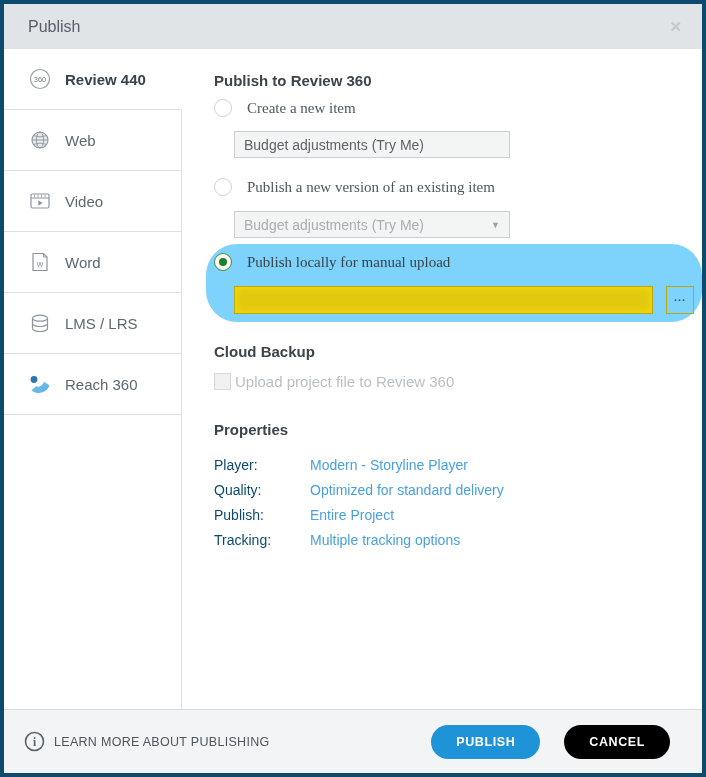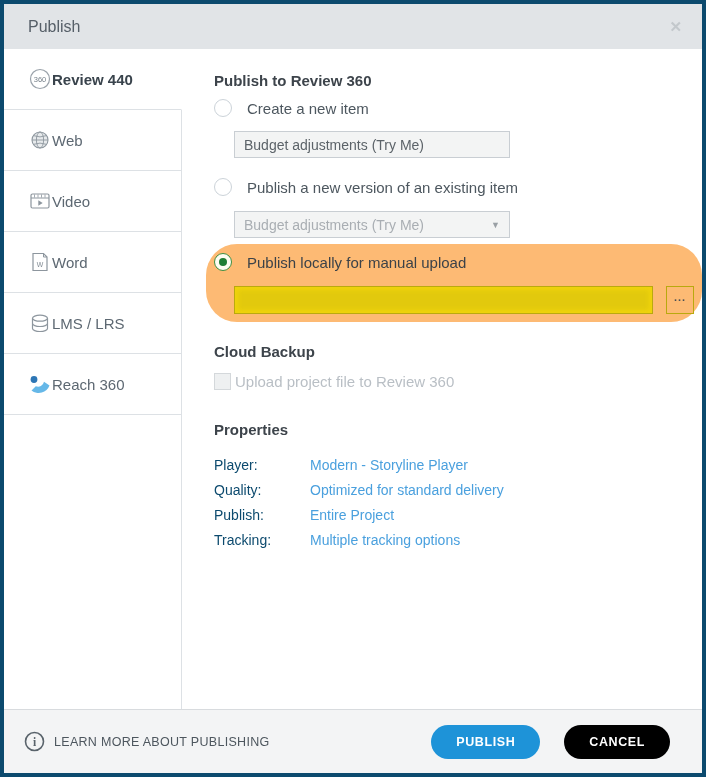--- a/index.html
+++ b/index.html
@@ -8,45 +8,45 @@
     width: 706px; height: 777px; border: 4px solid #0c4a6e;
     background: #fff; display: flex; flex-direction: column;
   }
   
   .titlebar { height: 45px; flex: none; background: #e1e4e7; display: flex; align-items: center; padding: 0 20px 0 24px; }
   .titlebar .title { font-size: 16px; color: #565f68; }
   .titlebar .close { margin-left: auto; color: #c3c8cc; font-size: 15px; font-weight: bold; cursor: pointer; line-height: 1; }
   
   .bodyrow { flex: 1; display: flex; min-height: 0; }
   .sidebar { width: 178px; flex: none; display: flex; flex-direction: column; background: #fff; }
-  .side-item { height: 61px; flex: none; display: flex; align-items: center; padding-left: 24px; 
+  .side-item { height: 61px; flex: none; display: flex; align-items: center; padding-left: 24px; gap: 13px;
     border-bottom: 1px solid #dde1e5; border-right: 1px solid #dde1e5; cursor: pointer; }
   .side-item.selected { border-right: 1px solid transparent; }
   .side-item .lbl { font-size: 15px; color: #5d6872; }
   .side-item.selected .lbl { color: #39434c; font-weight: bold; }
   .side-fill { flex: 1; border-right: 1px solid #dde1e5; }
   .icon-box { width: 24px; display: flex; justify-content: center; flex: none; }
   
   .content { flex: 1; padding: 23px 0 0 32px; overflow: hidden; }
   .section-h { font-size: 15px; font-weight: bold; color: #3d444b; }
-  .radio-row { display: flex; align-items: center; gap: 15px; margin-top: 10px; }
+  .radio-row { display: flex; align-items: center; gap: 15px; margin-top: 10px; font-family: Liberation Serif, serif; }
   .radio { width: 18px; height: 18px; border-radius: 50%; border: 1px solid #ccd3d9; background: #fff;
     flex: none; display: flex; align-items: center; justify-content: center; cursor: pointer; }
   .radio.checked { border-color: #3e8e41; }
   .radio .dot { width: 8px; height: 8px; border-radius: 50%; background: #1e7e34; }
   .radio-lbl { font-size: 15px; color: #4d575f; }
   .field { width: 276px; height: 27px; background: #f3f4f4; border: 1px solid #c9ced3;
     font-size: 14px; color: #5c6369; padding: 0 9px; margin-left: 20px; margin-top: 14px;
     font-family: "Liberation Sans", sans-serif; outline: none; display: block; }
   .dropdown { display: flex; align-items: center; justify-content: space-between; margin-top: 15px; cursor: default; }
   .dropdown .dd-text { color: #a9aeb3; }
   .dropdown .caret { color: #9aa0a5; font-size: 9px; }
   .radio-row.second { margin-top: 20px; }
   
-  .highlight { margin-top: 6px; margin-left: -8px; width: 496px; background: #fdba74; padding: 9px 0 8px 8px; border-radius: 31px; }
+  .highlight { margin-top: 6px; margin-left: -8px; width: 496px; background: #7dd3fc; padding: 9px 0 8px 8px; border-radius: 31px; }
   .highlight .radio-row { margin-top: 0; }
   .highlight .radio { background: #fdfdf2; }
   .highlight .radio-lbl { color: #3c4248; }
   .path-row { display: flex; align-items: center; margin-top: 15px; margin-left: 20px; }
   .path-input { width: 419px; height: 28px; border: 1px solid #b9a90f; padding: 3px; background: #f0d40b; cursor: text; }
   .redaction { width: 100%; height: 100%; background: #e2c90d; filter: blur(2px); }
   .browse-btn { width: 28px; height: 28px; margin-left: 13px; border: 1px solid #b9a90f; background: transparent;
     color: #4a4f54; font-weight: bold; font-size: 11px; letter-spacing: 1px; cursor: pointer;
     display: flex; align-items: flex-start; justify-content: center; padding-top: 4px; font-family: inherit; }
   

